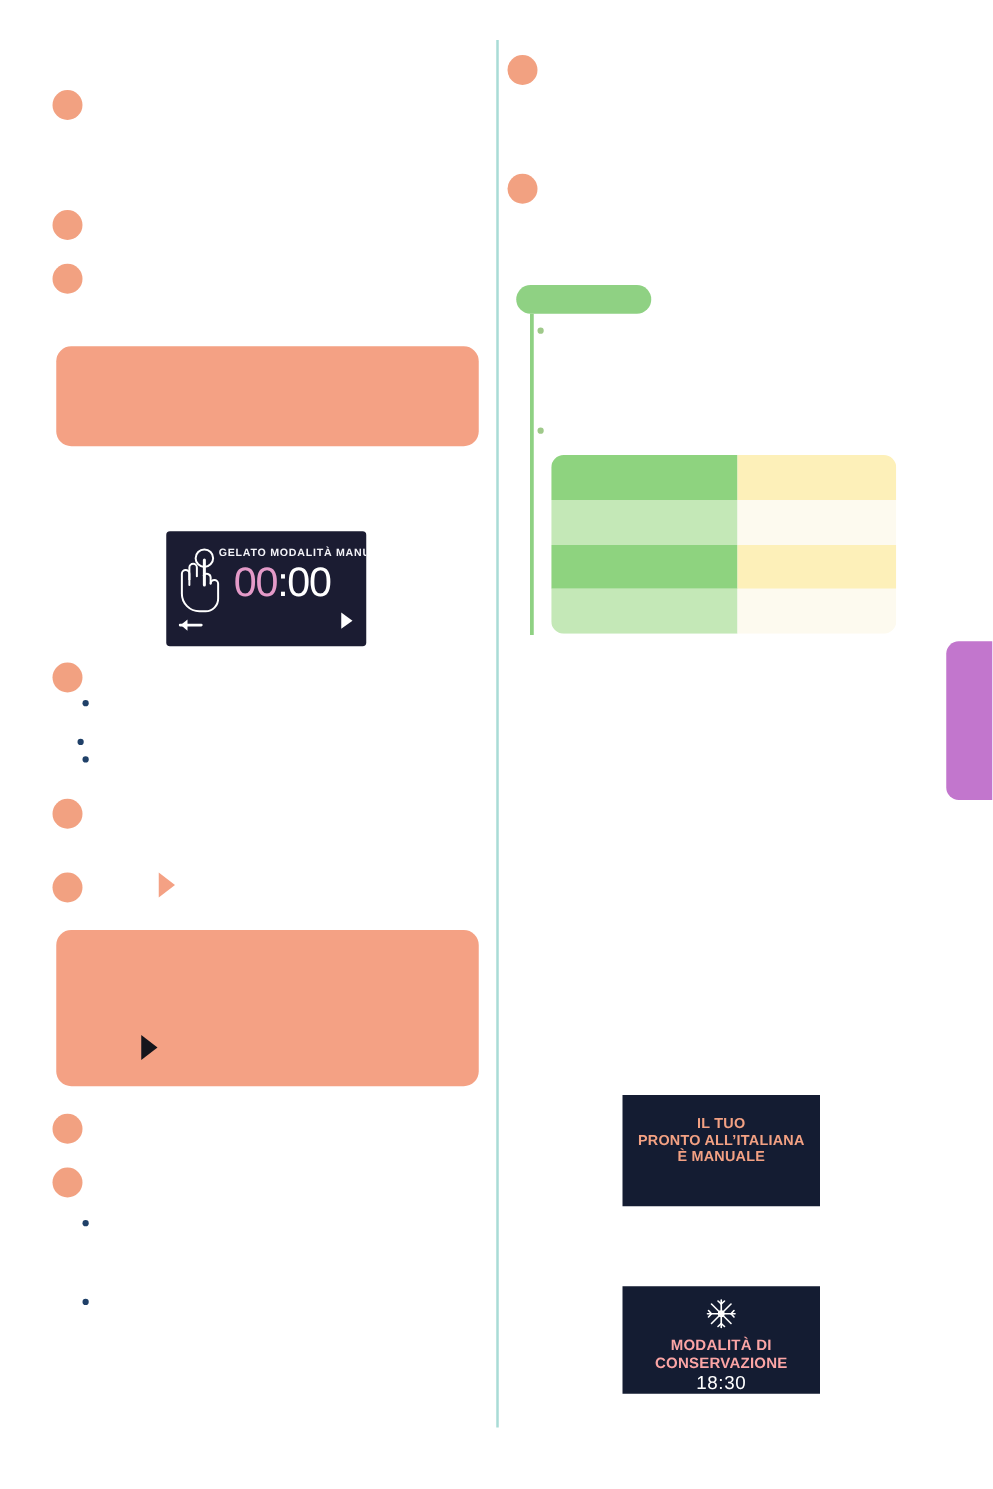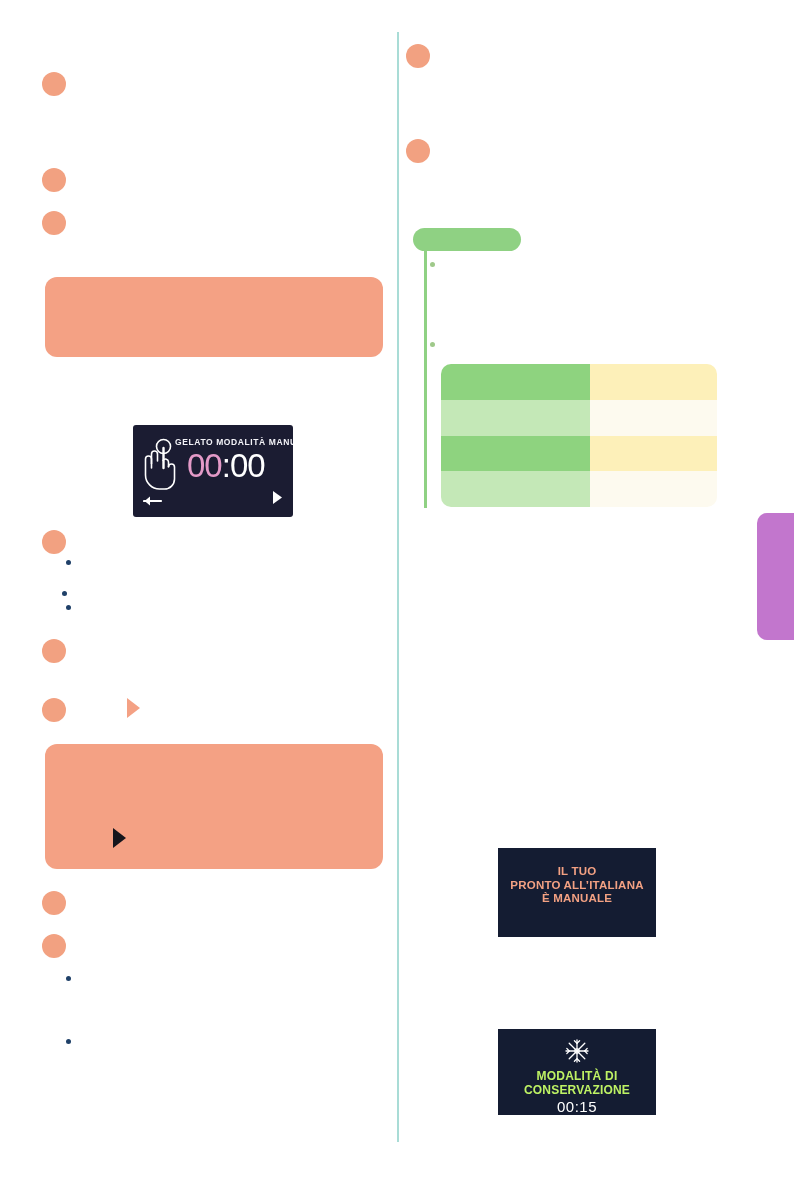--- a/index.html
+++ b/index.html
@@ -129,21 +129,21 @@
   .ready .card-sub{
     text-align:center;
     color:#ffffff;
     font-size:7.2px;
     font-weight:700;
     line-height:1.35;
     margin-top:9px;
   }
   .cons .snow{text-align:center;margin-top:9px;line-height:0;}
   .cons .card-title{
-    color:#bef264;
+    color:#fca5a5;
     font-size:12px;
     margin-top:5px;
   }
   .cons .timer{
     text-align:center;
     color:#ffffff;
     font-size:15px;
     font-weight:400;
     margin-top:1px;
     letter-spacing:.5px;
@@ -238,21 +238,21 @@
       <div class="row">
         <div class="c-left g-dark"></div>
         <div class="c-right y-dark"></div>
       </div>
       <div class="row">
         <div class="c-left g-light"></div>
         <div class="c-right y-light"></div>
       </div>
     </div>
 
-    <div class="screen ready" style="left:498px;top:848px;width:158px;height:89px;">
+    <div class="screen ready" style="left:498px;top:876px;width:158px;height:89px;">
       <div class="card-title">
         <div>IL TUO</div>
         <div>PRONTO ALL’ITALIANA</div>
         <div>È MANUALE</div>
       </div>
     </div>
 
     <div class="screen cons" style="left:498px;top:1029px;width:158px;height:86px;">
       <div class="snow">
         <svg width="26" height="26" viewBox="0 0 26 26">
@@ -270,20 +270,20 @@
             <path d="M20.8 13 L23.2 10.4"></path>
               <path d="M20.8 13 L23.2 15.6"></path>
           </g>
           <circle cx="13" cy="13" r="2.1" fill="none" stroke="#ffffff" stroke-width="1.3"></circle>
         </svg>
       </div>
       <div class="card-title">
         <div>MODALITÀ DI</div>
         <div>CONSERVAZIONE</div>
       </div>
-      <div class="timer">00:15</div>
+      <div class="timer">18:30</div>
 
     </div>
   </div>
 
   <div class="side-tab" style="left:757px;top:513px;width:37px;height:127px;"></div>
 
 </div>
 
 </body></html>

